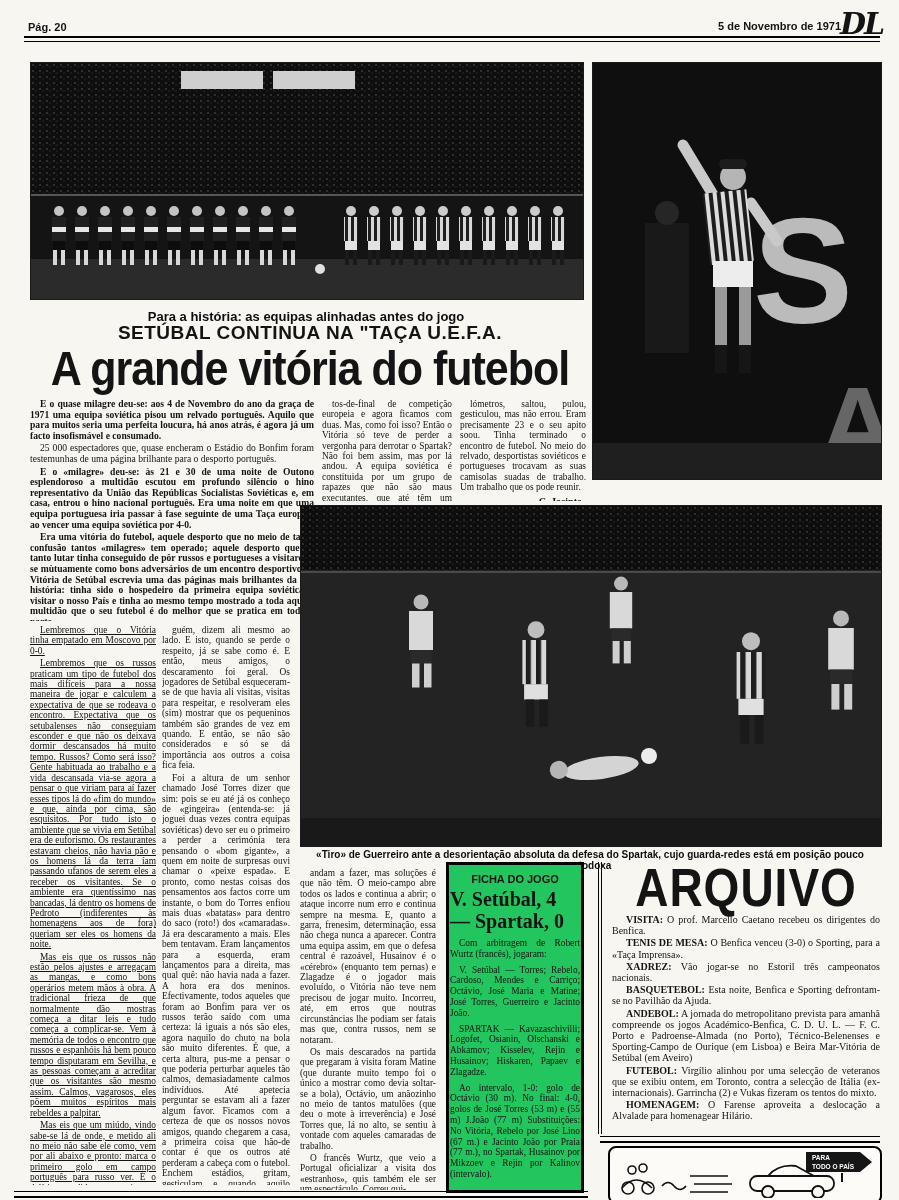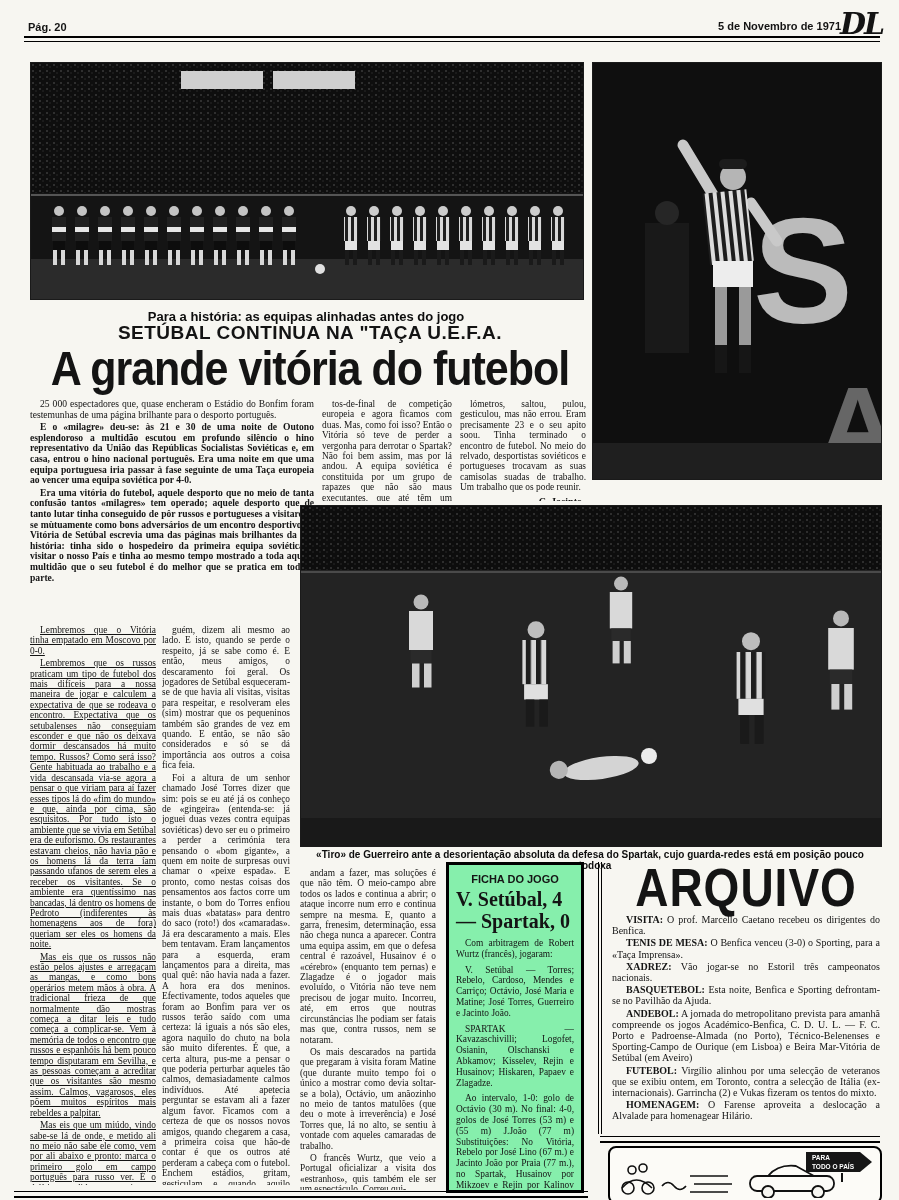--- a/index.html
+++ b/index.html
@@ -46,21 +46,21 @@
   .lead p.normal { font-weight:normal; }
   .colA { left:322px; top:399px; width:130px; height:102px; }
   .colB { left:460px; top:399px; width:126px; height:102px; }
   .byline { text-align:right; font-weight:bold; font-size:10px; margin-top:4px; padding-right:4px; }
   .col1 { left:30px; top:625px; width:126px; height:560px;text-decoration:underline; }
   .col2 { left:162px; top:625px; width:128px; height:560px; }
   .col3 { left:300px; top:868px; width:136px; height:322px; }
 
   
   .ficha { left:446px; top:862px; width:138px; height:331px; border:3px solid #000;
-           background:#86efac; padding:6px 7px; box-sizing:border-box; overflow:hidden; }
+           background:#22c55e; padding:6px 1px; box-sizing:border-box; overflow:hidden; }
   .ficha-title { text-align:center; font-weight:bold; font-size:11px;
                  font-family:"Liberation Sans", sans-serif; margin:2px 0 3px; }
   .score { text-align:left; font-weight:bold; font-size:20px; line-height:22px;
            font-family:"Liberation Serif", serif; }
   .ficha-body { text-align:justify; font-size:9.4px; line-height:10.8px; margin-top:6px; }
   .ficha-body p { margin:0 0 5px; text-indent:9px; }
 
   
   .arquivo { left:598px; top:862px; width:282px; height:272px;
              border-left:4px double #000; padding-left:10px; box-sizing:border-box;
@@ -176,20 +176,21 @@
       </g>
       <rect y="380" width="288" height="36" fill="#1f1f1f"></rect>
     </svg>
   </div>
   <div class="abs caption cap-octavio">Octávio em delírio: foi golo, mesmo!</div>
 
   <div class="abs sans kicker">SETÚBAL CONTINUA NA "TAÇA U.E.F.A.</div>
   <div class="abs sans big-title">A grande vitória do futebol</div>
 
   <div class="abs tcol lead">
+    <p>E o quase milagre deu-se: aos 4 de Novembro do ano da graça de 1971 uma equipa soviética pisou um relvado português. Aquilo que para muitos seria uma perfeita loucura, há anos atrás, é agora já um facto insofismável e consumado.</p>
     <p class="normal">25 000 espectadores que, quase encheram o Estádio do Bonfim foram testemunhas de uma página brilhante para o desporto português.</p>
     <p>E o «milagre» deu-se: às 21 e 30 de uma noite de Outono esplendoroso a multidão escutou em profundo silêncio o hino representativo da União das Repúblicas Socialistas Soviéticas e, em casa, entrou o hino nacional português. Era uma noite em que uma equipa portuguesa iria passar à fase seguinte de uma Taça europeia ao vencer uma equipa soviética por 4-0.</p>
     <p>Era uma vitória do futebol, aquele desporto que no meio de tanta confusão tantos «milagres» tem operado; aquele desporto que de tanto lutar tinha conseguido de pôr russos e portugueses a visitarem-se mùtuamente como bons adversários de um encontro desportivo. O Vitória de Setúbal escrevia uma das páginas mais brilhantes da sua história: tinha sido o hospedeiro da primeira equipa soviética a visitar o nosso País e tinha ao mesmo tempo mostrado a toda aquela multidão que o seu futebol é do melhor que se pratica em toda a parte.</p>
   </div>
 
   <div class="abs tcol colA">
     <p>tos-de-final de competição europeia e agora ficamos com duas. Mas, como foi isso? Então o Vitória só teve de perder a vergonha para derrotar o Spartak? Não foi bem assim, mas por lá andou. A equipa soviética é constituida por um grupo de rapazes que não são maus executantes, que até têm um futebol intencional e sabem o que</p>
   </div>
   <div class="abs tcol colB">
     <p>lómetros, saltou, pulou, gesticulou, mas não errou. Eram precisamente 23 e o seu apito soou. Tinha terminado o encontro de futebol. No meio do relvado, desportistas soviéticos e portugueses trocavam as suas camisolas suadas de trabalho. Um trabalho que os pode reunir.</p>

